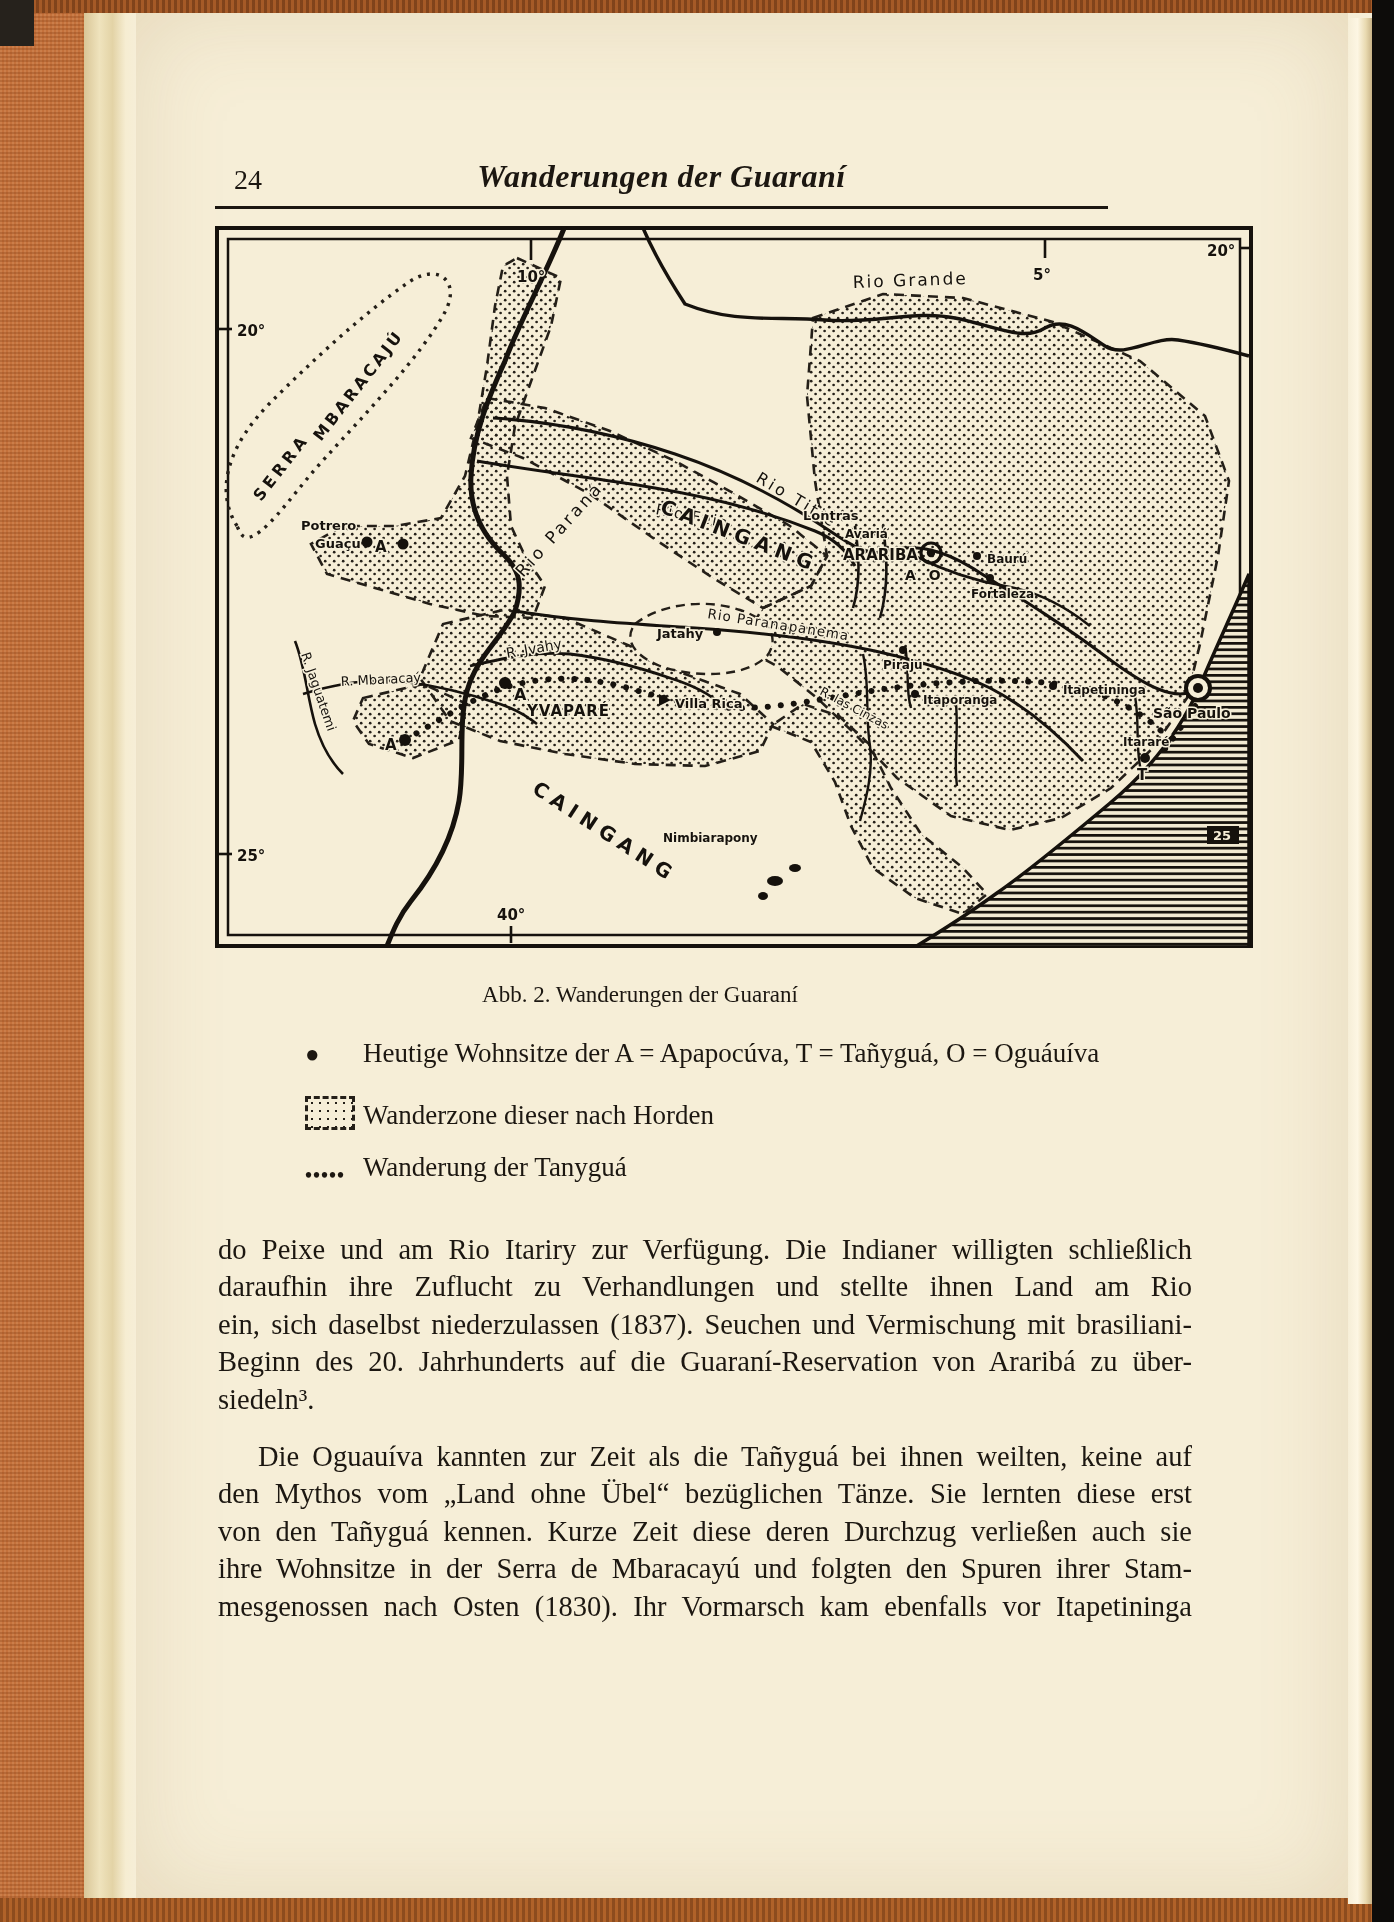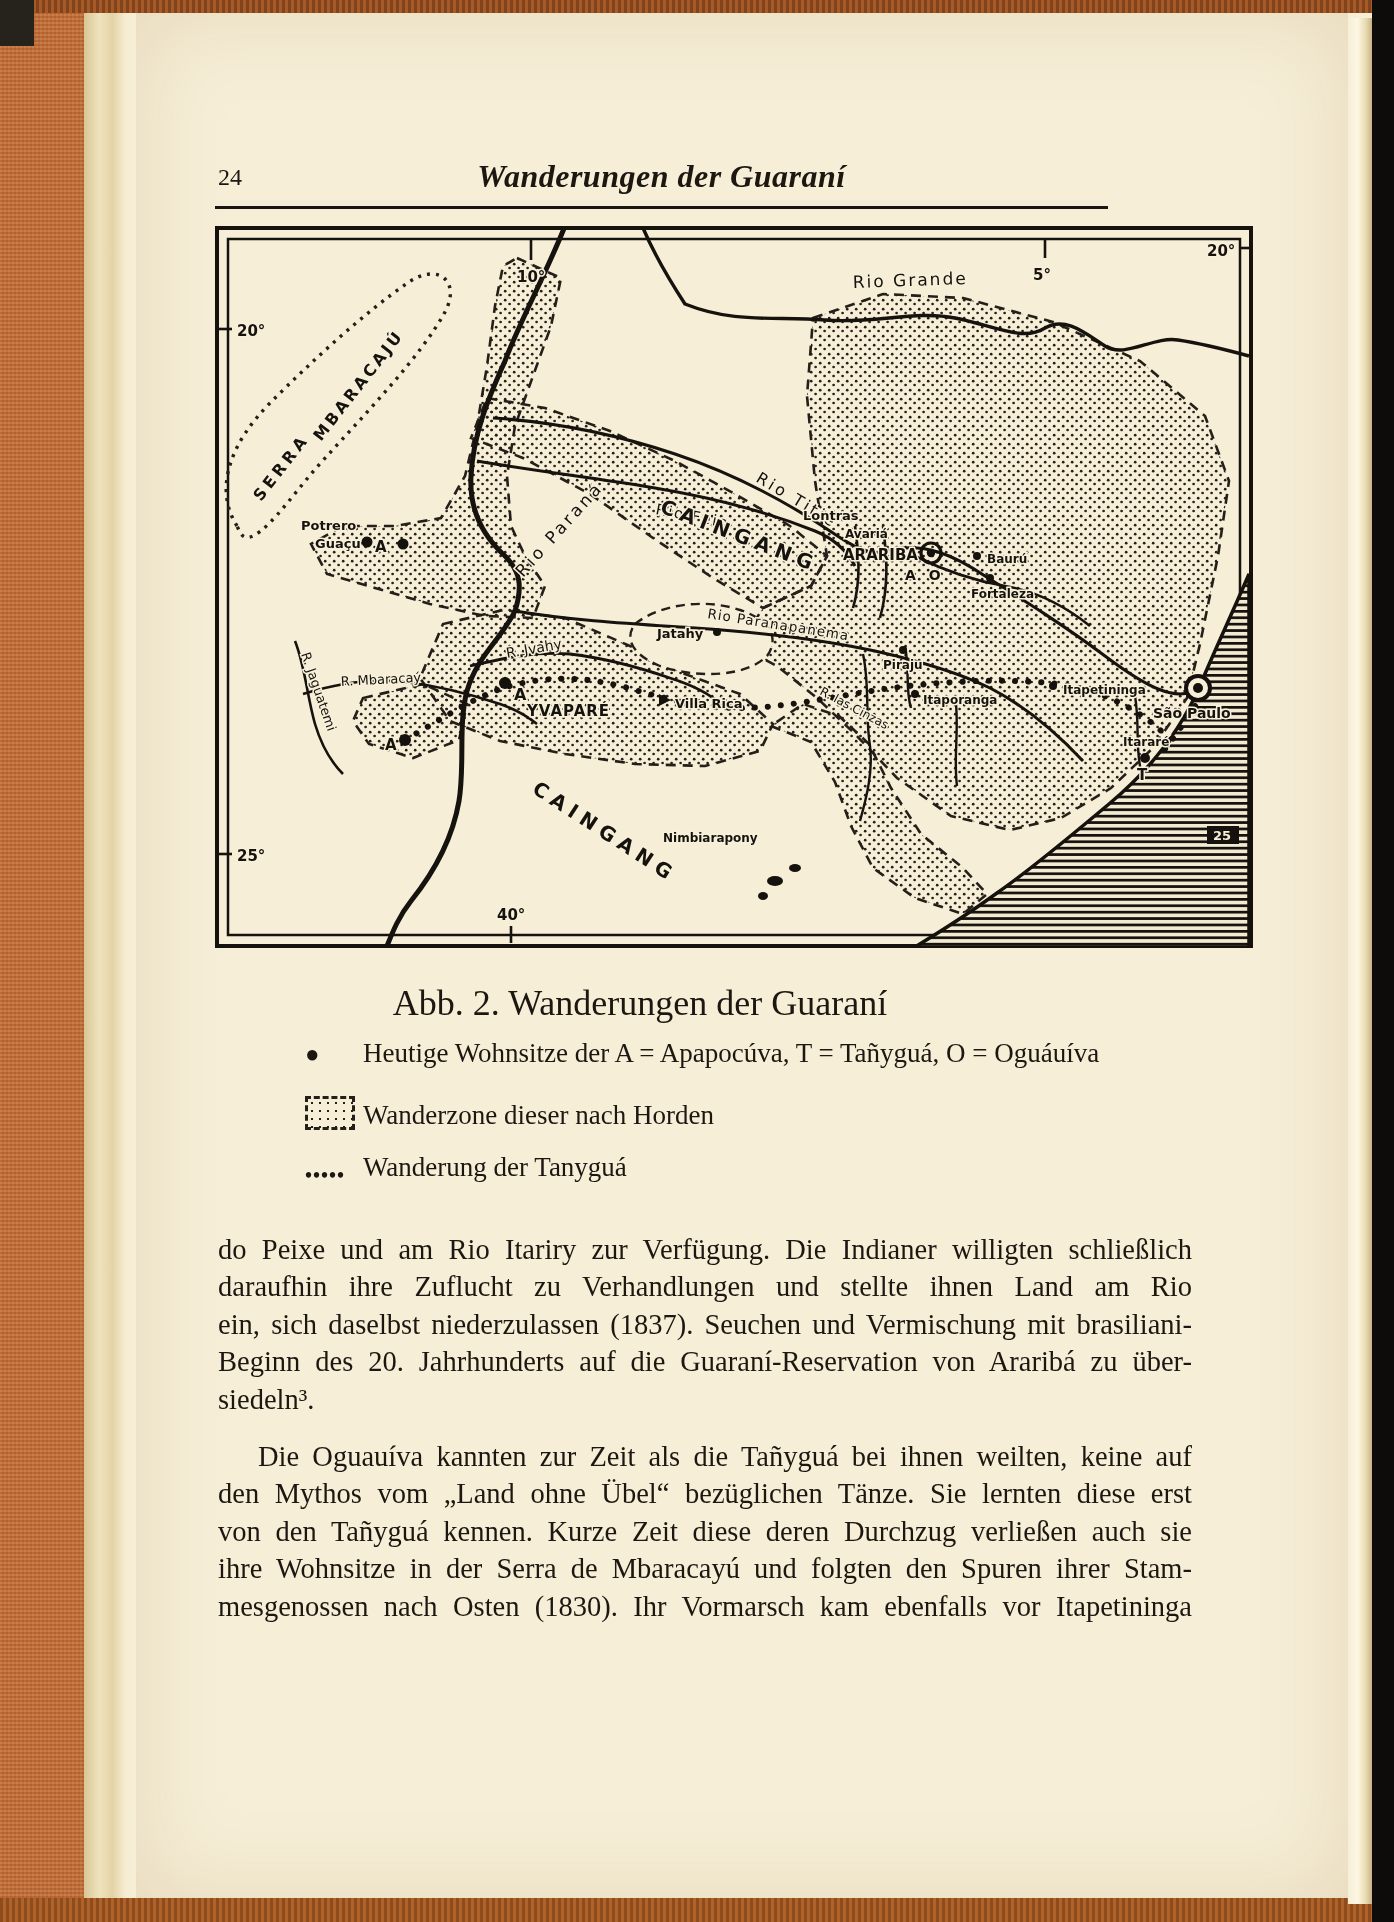--- a/index.html
+++ b/index.html
@@ -21,28 +21,28 @@
   .page-edges-left{position:absolute;left:84px;top:13px;width:52px;height:1885px;
     background:linear-gradient(90deg,#d9c697 0,#efe3bd 30%,#e3d3a6 55%,#f6edd2 80%,#f6eed7 100%);
     background-blend-mode:multiply;}
   .edge-right-black{position:absolute;left:1372px;top:0;width:22px;height:1922px;background:#0d0c0a;}
   .page-edge-right{position:absolute;left:1348px;top:18px;width:24px;height:1886px;
     background:linear-gradient(90deg,#f6eed7 0,#fdf6e3 40%,#e8d9af 75%,#c8b387 100%);}
   .page-shade{position:absolute;left:136px;top:13px;right:46px;bottom:24px;pointer-events:none;
     box-shadow:inset 0 0 90px rgba(160,120,60,.18);}
 
   
-  .page-number{position:absolute;left:218px;top:164px;font-size:24px;}
+  .page-number{position:absolute;left:234px;top:164px;font-size:28px;}
   .header-title{position:absolute;left:215px;top:158px;width:893px;text-align:center;
     font-size:32px;font-style:italic;font-weight:bold;letter-spacing:.5px;}
   .header-rule{position:absolute;left:215px;top:206px;width:893px;height:3px;background:#1c1711;}
 
   
   .map-wrap{position:absolute;left:215px;top:226px;width:1038px;height:722px;}
-  .fig-caption{position:absolute;left:215px;top:982px;width:850px;text-align:center;font-size:36px;}
+  .fig-caption{position:absolute;left:215px;top:982px;width:850px;text-align:center;font-size:23px;}
   .legend-row{position:absolute;left:305px;width:860px;height:36px;font-size:27px;}
   .legend-row .sym{display:inline-block;width:58px;}
   .lg1{top:1038px;}
   .lg2{top:1096px;}
   .lg3{top:1152px;}
   .sym-dot{font-size:24px;}
   .sym-zone{display:inline-block;width:44px;height:28px;vertical-align:-6px;
     border:3px dashed #241f18;
     background-image:radial-gradient(#241f18 1.3px, rgba(0,0,0,0) 1.5px);
     background-size:8px 8px;}

